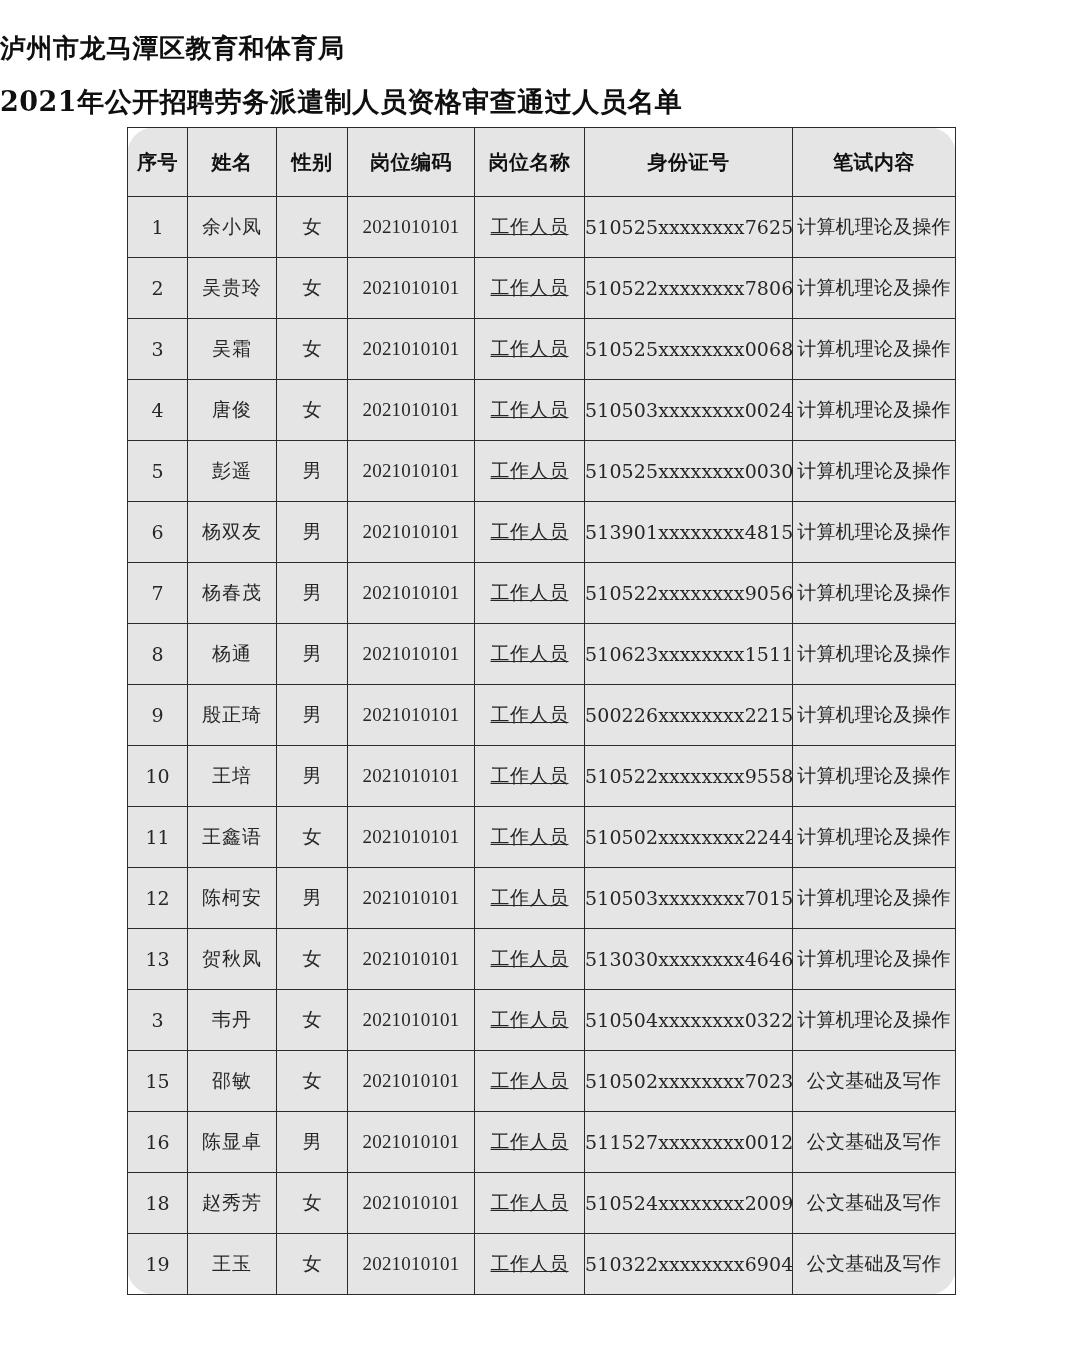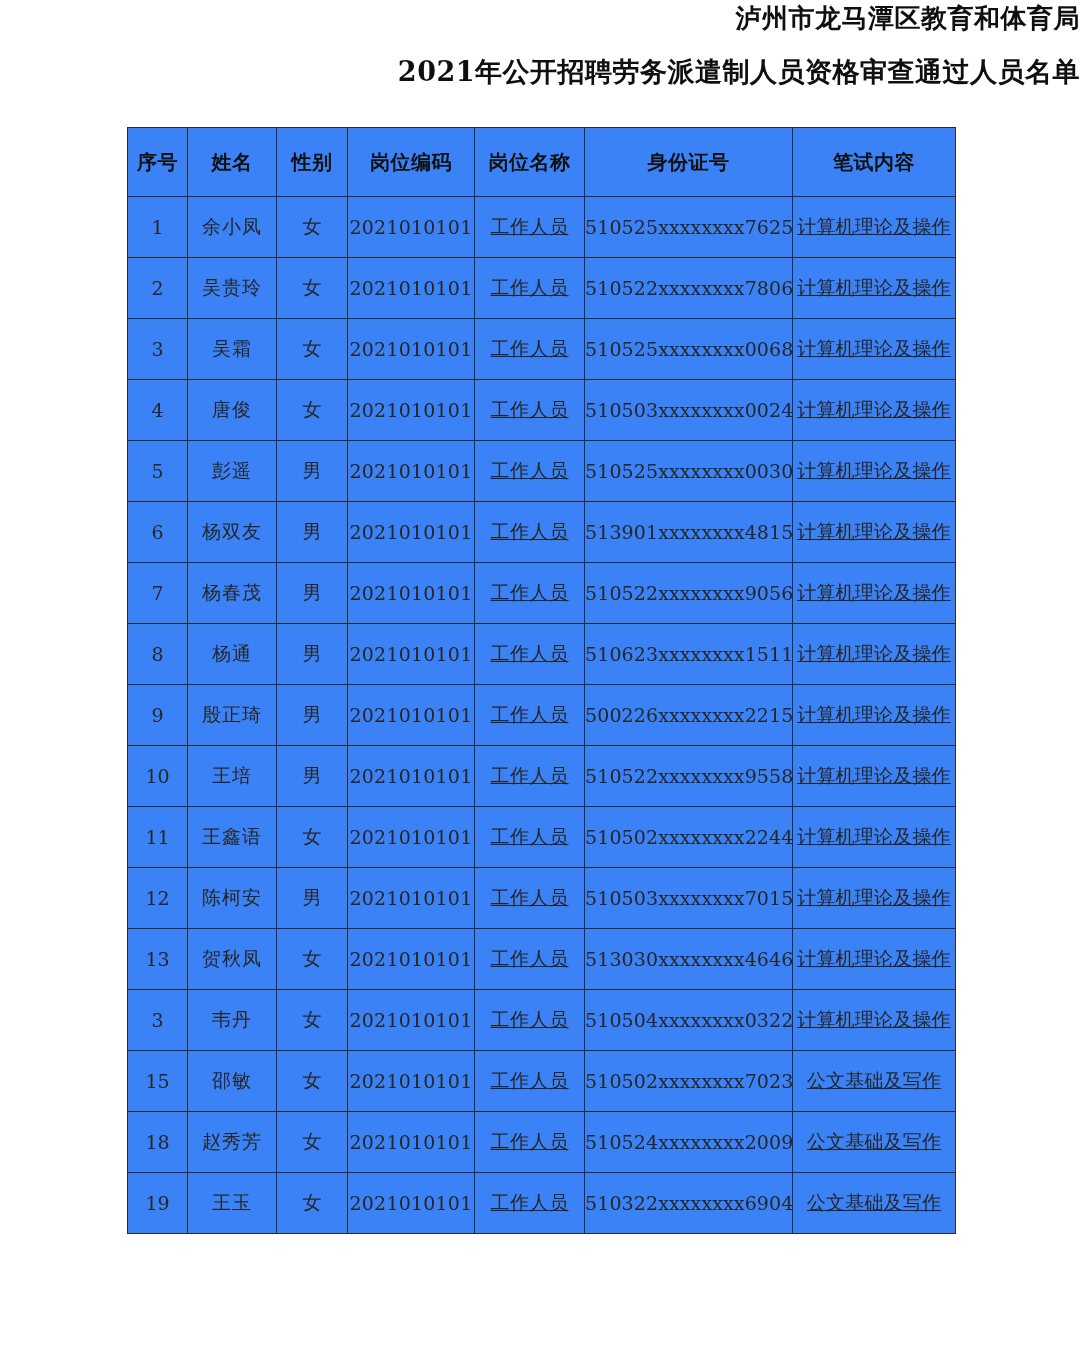--- a/index.html
+++ b/index.html
@@ -17,21 +17,22 @@
 
   .page {
     position: relative;
     width: 1080px;
     height: 1360px;
     background: #ffffff;
     box-sizing: border-box;
   }
 
   .doc-title {
-    text-align: right;
+    text-align: left;
+    padding-top: 30px;
     line-height: 1.42;
   }
   .doc-title .line {
     display: block;
     font-weight: bold;
     letter-spacing: 0.5px;
     color: #0f0f0f;
   }
   .doc-title .line1 {
     font-size: 26px;
@@ -45,21 +46,22 @@
     position: absolute;
     left: 127px;
     top: 127px;
     width: 828px;
   }
 
   table.roster {
     border-collapse: collapse;
     width: 828px;
     table-layout: fixed;
-    background: #3b82f6;
+    background: #e5e5e5;
+    border-radius: 28px;
   }
 
   table.roster td, table.roster th {
     border: 1px solid #2b2b2b;
     text-align: center;
     vertical-align: middle;
     font-weight: normal;
     color: #262626;
     padding: 0;
   }
@@ -82,24 +84,24 @@
   col.c-name   { width: 89px;  }
   col.c-gender { width: 71px;  }
   col.c-code   { width: 127px; }
   col.c-post   { width: 110px; }
   col.c-id     { width: 208px; }
   col.c-exam   { width: 163px; }
 
   td.cell-index  { font-size: 18px; }
   td.cell-name   { font-size: 19px; letter-spacing: 1px; }
   td.cell-gender { font-size: 19px; }
-  td.cell-code   { font-size: 18px; letter-spacing: 0.2px; }
+  td.cell-code   { font-size: 18px; letter-spacing: 0.2px; font-family: Liberation Serif, serif; }
   td.cell-post   { font-size: 19px; letter-spacing: 0.5px; text-decoration: underline; }
   td.cell-id     { font-size: 18px; letter-spacing: 0.1px; white-space: nowrap; }
-  td.cell-exam   { font-size: 18px; letter-spacing: 0.2px; white-space: nowrap; text-decoration: underline; }
+  td.cell-exam   { font-size: 18px; letter-spacing: 0.2px; white-space: nowrap; }
 </style>
 </head>
 <body>
 
 <div class="page">
 
   <div class="doc-title">
     <span class="line line1">泸州市龙马潭区教育和体育局</span>
     <span class="line line2">2021年公开招聘劳务派遣制人员资格审查通过人员名单</span>
   </div>
@@ -256,20 +258,29 @@
           <tr>
             <td class="cell-index">15</td>
             <td class="cell-name">邵敏</td>
             <td class="cell-gender">女</td>
             <td class="cell-code">2021010101</td>
             <td class="cell-post">工作人员</td>
             <td class="cell-id">510502xxxxxxxx7023</td>
             <td class="cell-exam">公文基础及写作</td>
           </tr>
           <tr>
+            <td class="cell-index">16</td>
+            <td class="cell-name">陈显卓</td>
+            <td class="cell-gender">男</td>
+            <td class="cell-code">2021010101</td>
+            <td class="cell-post">工作人员</td>
+            <td class="cell-id">511527xxxxxxxx0012</td>
+            <td class="cell-exam">公文基础及写作</td>
+          </tr>
+          <tr>
             <td class="cell-index">18</td>
             <td class="cell-name">赵秀芳</td>
             <td class="cell-gender">女</td>
             <td class="cell-code">2021010101</td>
             <td class="cell-post">工作人员</td>
             <td class="cell-id">510524xxxxxxxx2009</td>
             <td class="cell-exam">公文基础及写作</td>
           </tr>
           <tr>
             <td class="cell-index">19</td>

